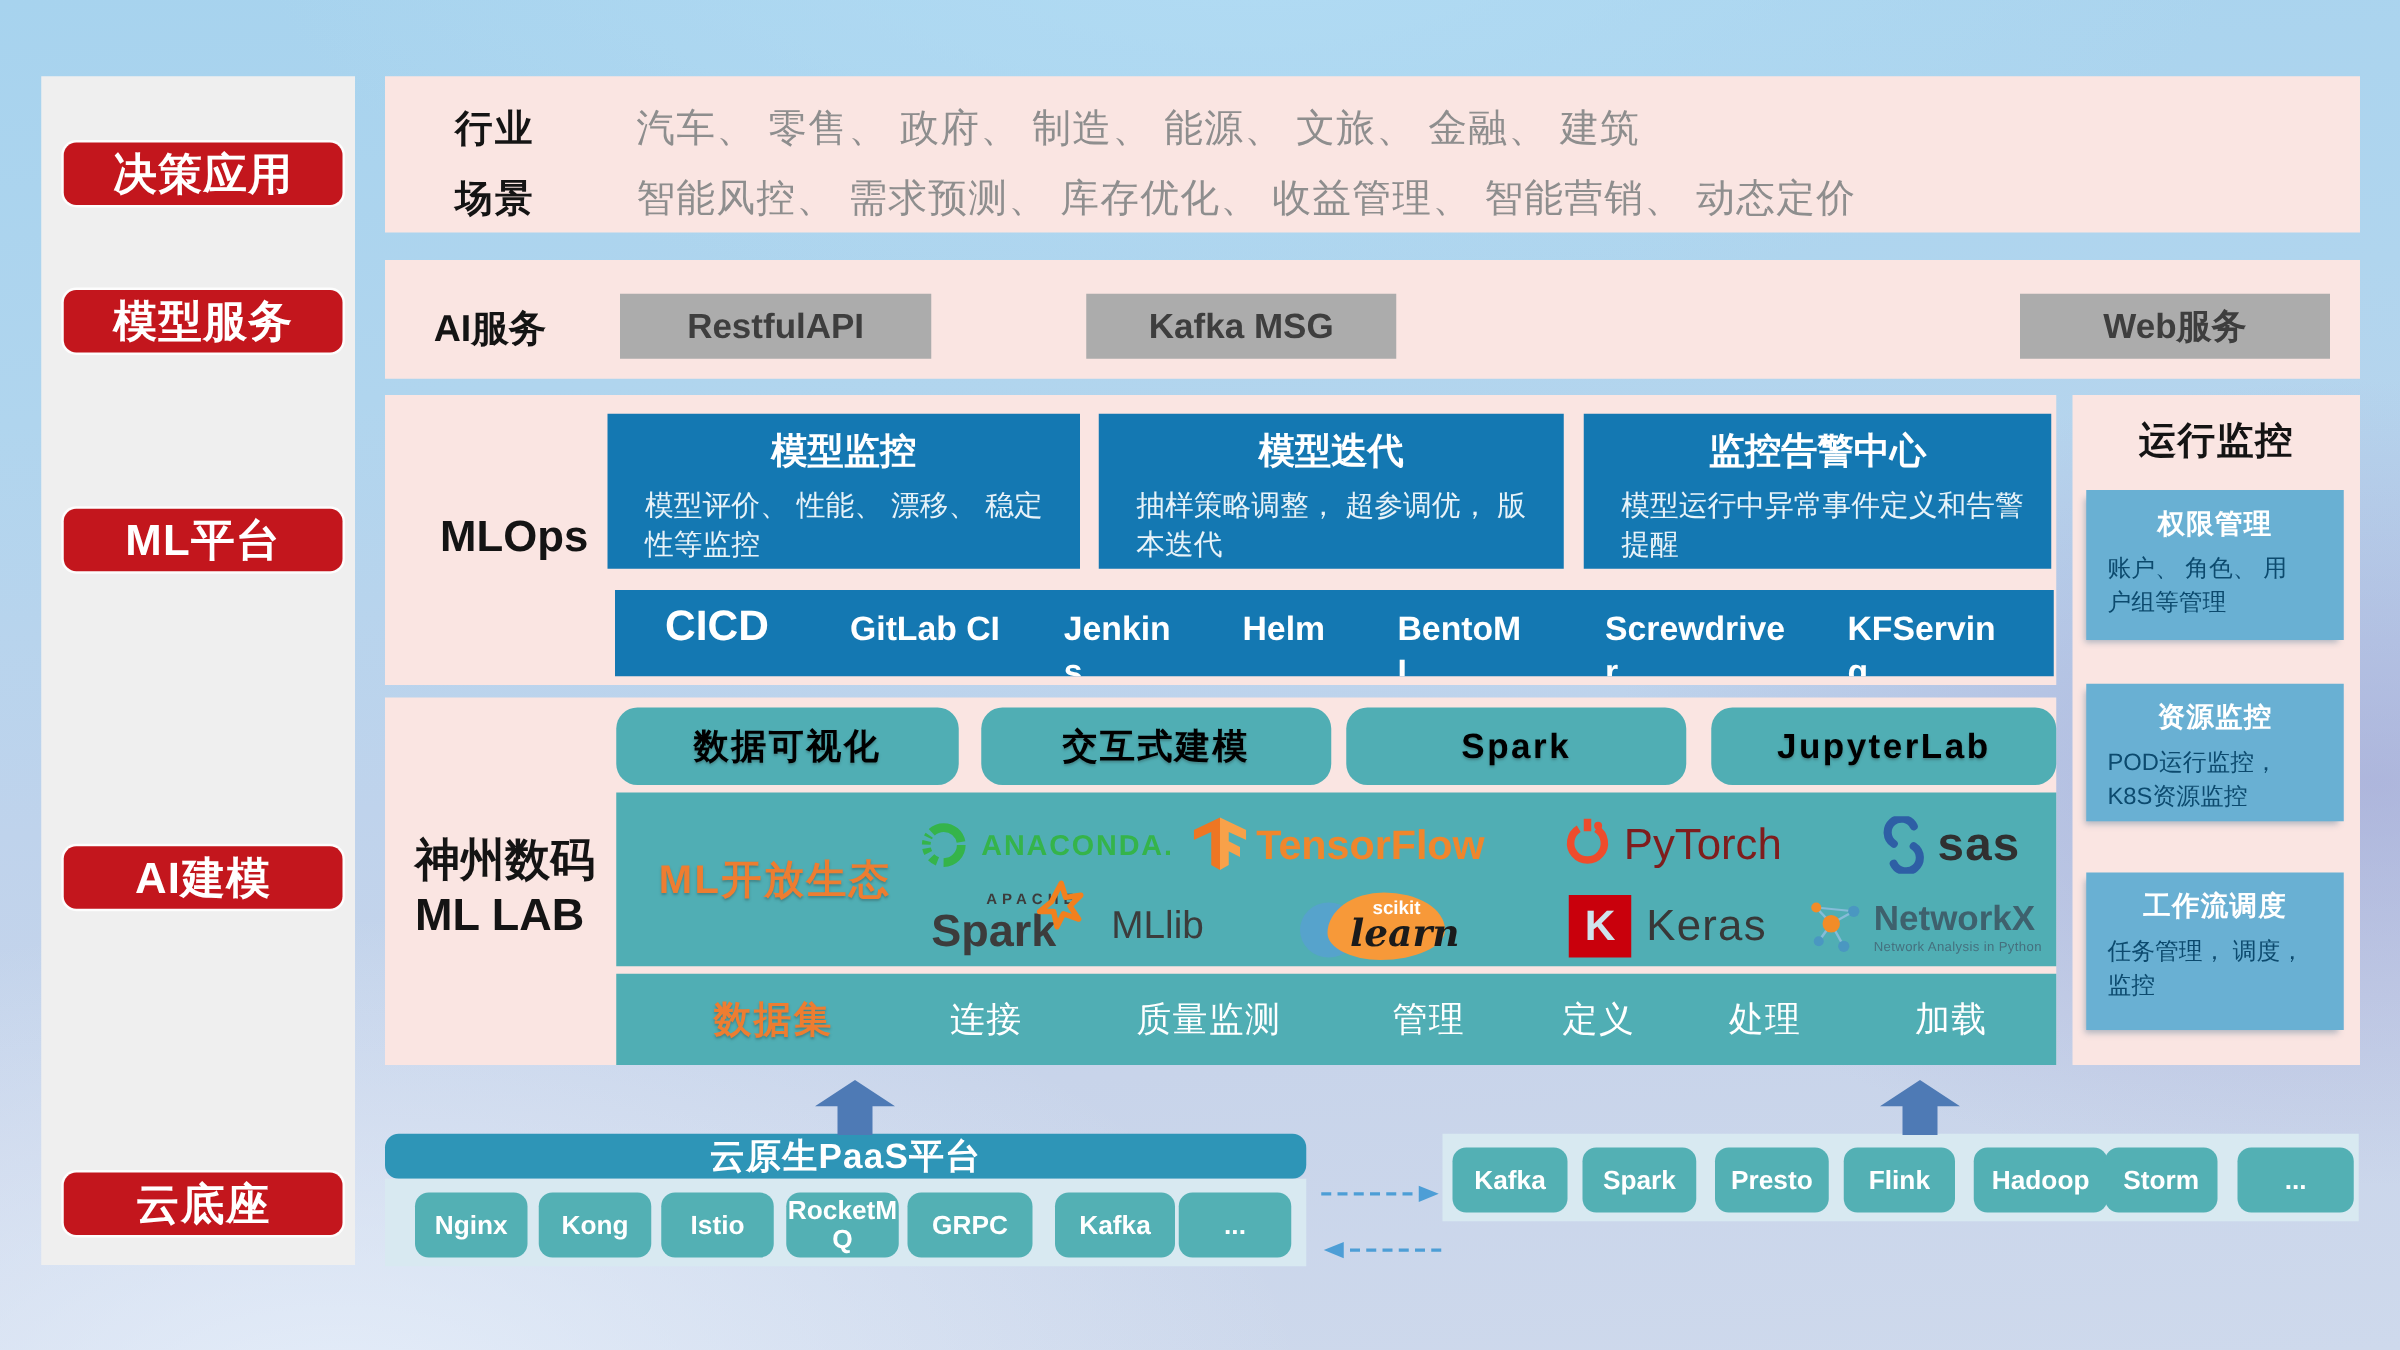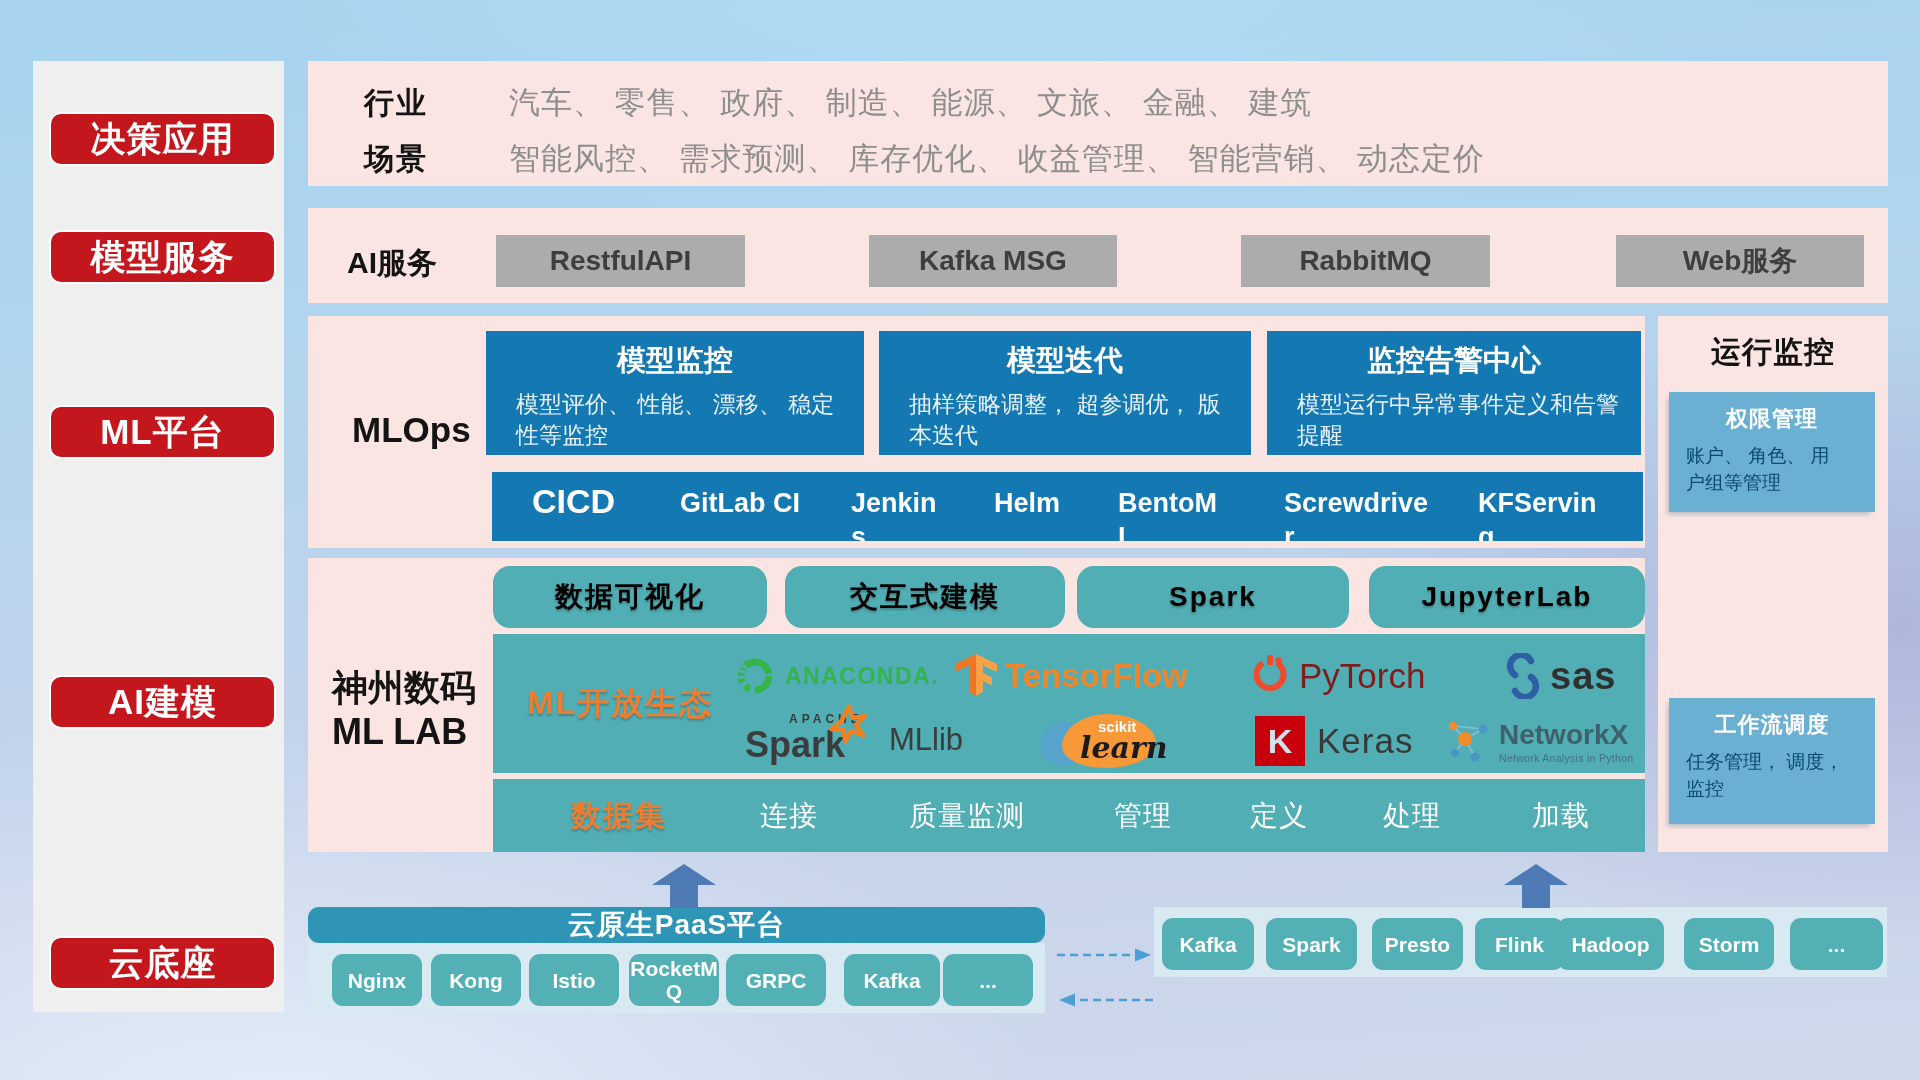--- a/index.html
+++ b/index.html
@@ -138,21 +138,20 @@
   <div class="p1-row p1-row2">
     <span class="lb">场景</span>
     <span class="tx">智能风控、 需求预测、 库存优化、 收益管理、 智能营销、 动态定价</span>
   </div>
 </div>
 
 <div class="panel p2">
   <div class="p2-label">AI服务</div>
   <div class="gbtn" style="left:188px;width:249px;">RestfulAPI</div>
   <div class="gbtn" style="left:561px;width:248px;">Kafka MSG</div>
-  <div class="gbtn" style="left:933px;width:249px;">RabbitMQ</div>
   <div class="gbtn" style="left:1308px;width:248px;">Web服务</div>
 </div>
 
 <div class="panel p3">
   <div class="p3-label">MLOps</div>
 
   <div class="bcard" style="left:178px;width:378px;">
     <div class="t">模型监控</div>
     <div class="d">模型评价、 性能、 漂移、 稳定
 性等监控</div>
@@ -183,20 +182,25 @@
   </div>
 </div>
 
 <div class="panel pr">
   <div class="pr-title">运行监控</div>
   <div class="rcard" style="top:76px;height:120px;">
     <div class="t">权限管理</div>
     <div class="d">账户、 角色、 用
 户组等管理</div>
   </div>
+  <div class="rcard" style="top:231px;height:110px;">
+    <div class="t">资源监控</div>
+    <div class="d">POD运行监控，
+K8S资源监控</div>
+  </div>
   <div class="rcard" style="top:382px;height:126px;">
     <div class="t">工作流调度</div>
     <div class="d">任务管理， 调度，
 监控</div>
   </div>
 </div>
 
 <div class="panel p4">
   <div class="p4-label">神州数码
 ML LAB</div>
@@ -308,21 +312,21 @@
     <div class="tbox" style="left:635px;width:90px;">...</div>
   </div>
 </div>
 
 <div class="group g2">
   <div class="gbody">
     <div class="tbox" style="left:8px;width:92px;">Kafka</div>
     <div class="tbox" style="left:112px;width:91px;">Spark</div>
     <div class="tbox" style="left:218px;width:91px;">Presto</div>
     <div class="tbox" style="left:321px;width:89px;">Flink</div>
-    <div class="tbox" style="left:403px;width:107px;">Hadoop</div>
+    <div class="tbox" style="left:425px;width:107px;">Hadoop</div>
     <div class="tbox" style="left:530px;width:90px;">Storm</div>
     <div class="tbox" style="left:636px;width:93px;">...</div>
   </div>
 </div>
 
 <svg class="abs" style="left:652px;top:864px;" width="64" height="44" viewBox="0 0 64 44">
   <polygon points="32,0 64,21 46,21 46,44 18,44 18,21 0,21" fill="#4e7ab5"></polygon>
 </svg>
 <svg class="abs" style="left:1504px;top:864px;" width="64" height="44" viewBox="0 0 64 44">
   <polygon points="32,0 64,21 46,21 46,44 18,44 18,21 0,21" fill="#4e7ab5"></polygon>

